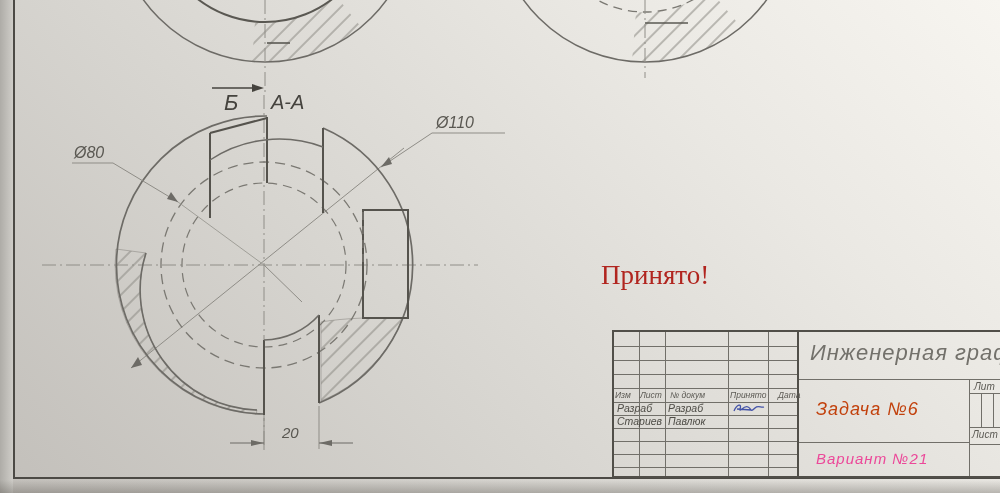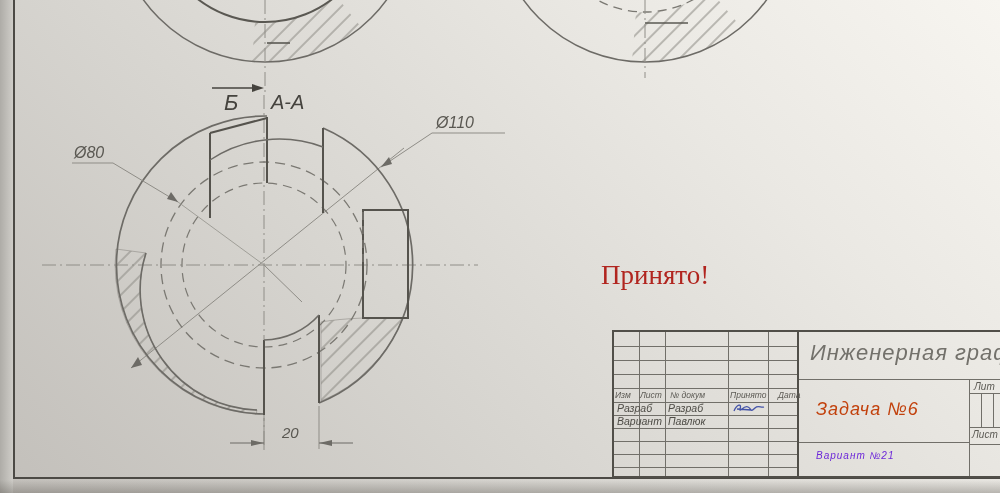--- a/index.html
+++ b/index.html
@@ -23,21 +23,21 @@
   .tb{position:absolute;left:612px;top:330px;width:400px;height:148px;
     border:2px solid #514f49;border-right:none;box-sizing:border-box;
     color:#55534d;font-style:italic;}
   .tb .ln{position:absolute;background:#716f69;}
   .tb .h{height:1px;} .tb .v{width:1px;}
   .tb .cell{position:absolute;white-space:nowrap;}
   .tb .hdr{font-size:8.5px;color:#5c5a54;}
   .tb .hand{font-size:10.5px;color:#4e4c46;text-align:right;}
   .tb .big{font-size:22px;color:#73716b;letter-spacing:1px;}
   .tb .mid{font-size:18px;color:#c2410c;letter-spacing:1px;}
-  .tb .sml{font-size:10px;color:#6d28d9;letter-spacing:1px;}
+  .tb .sml{font-size:15px;color:#ec4899;letter-spacing:1px;}
   .tb .tiny{font-size:10px;color:#5c5a54;}
 </style>
 </head>
 <body>
 
 <div class="edge-left"></div>
 
 <svg class="draw" width="1000" height="493" viewBox="0 0 1000 493">
   <defs>
     <pattern id="hatch" patternUnits="userSpaceOnUse" width="12" height="12" patternTransform="rotate(45)">
@@ -170,21 +170,21 @@
   <div class="ln v" style="left:379px;top:61px;height:34px"></div>
 
   <div class="cell hdr" style="left:1px;top:58px">Изм</div>
   <div class="cell hdr" style="left:26px;top:58px">Лист</div>
   <div class="cell hdr" style="left:56px;top:58px">№ докум</div>
   <div class="cell hdr" style="left:116px;top:58px">Принято</div>
   <div class="cell hdr" style="left:164px;top:58px">Дата</div>
 
   <div class="cell hand" style="left:3px;top:70px">Разраб</div>
   <div class="cell hand" style="left:54px;top:70px">Разраб</div>
-  <div class="cell hand" style="left:3px;top:83px">Вариант</div>
+  <div class="cell hand" style="left:3px;top:83px">Стариев</div>
   <div class="cell hand" style="left:54px;top:83px">Павлюк</div>
 
   <svg class="cell" style="left:117px;top:70px" width="35" height="13" viewBox="0 0 35 13">
     <path d="M3,9 C6,2 11,1 9,7 C8,11 13,3 17,5 C21,7 19,11 24,6 C27,3 30,6 33,5 M6,7 L20,8" fill="none" stroke="#4353a8" stroke-width="1.3"></path>
   </svg>
 
   <div class="cell big" style="left:196px;top:8px">Инженерная графика</div>
   <div class="cell mid" style="left:202px;top:67px">Задача №6</div>
   <div class="cell sml" style="left:202px;top:118px">Вариант №21</div>
 

